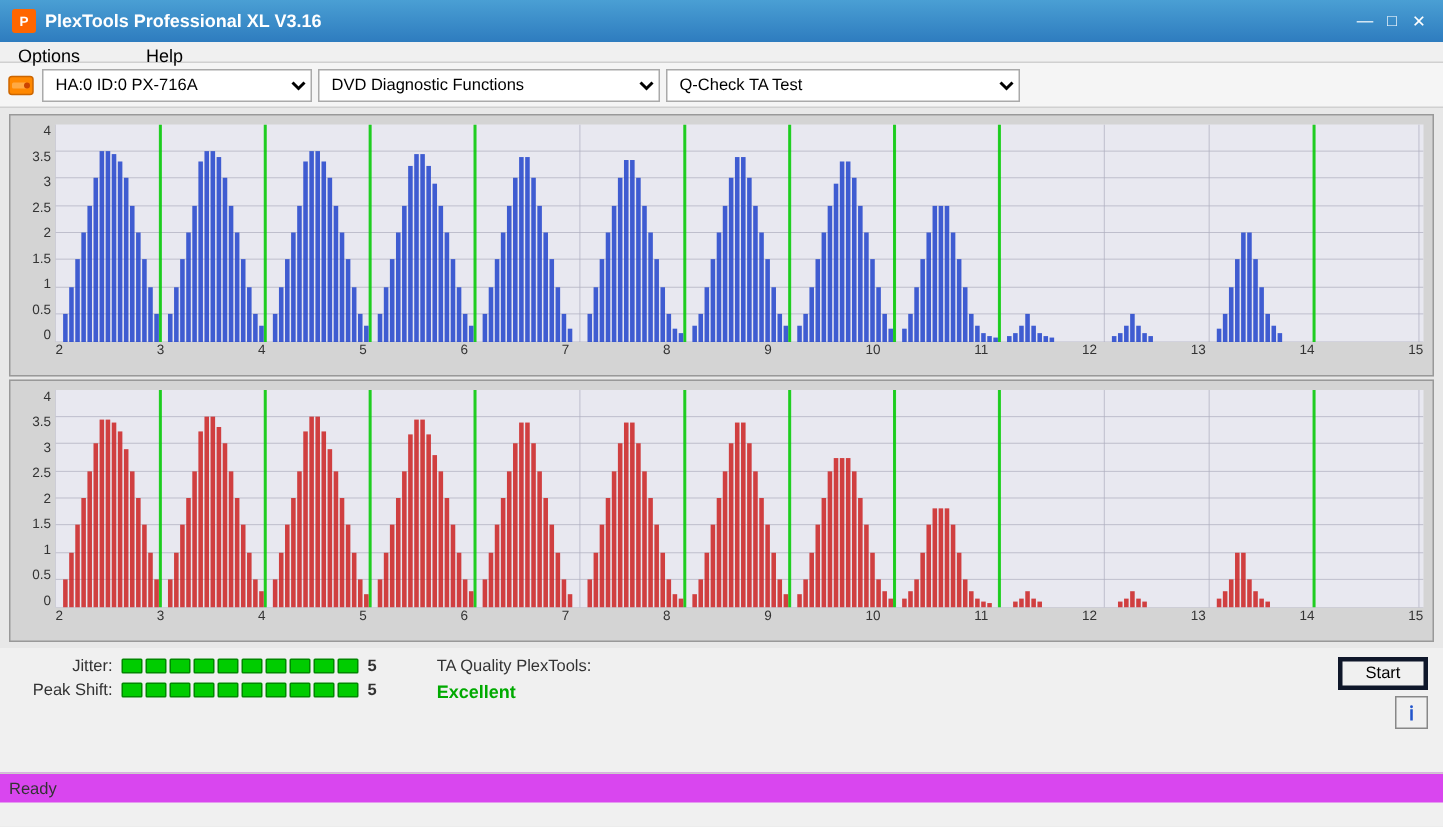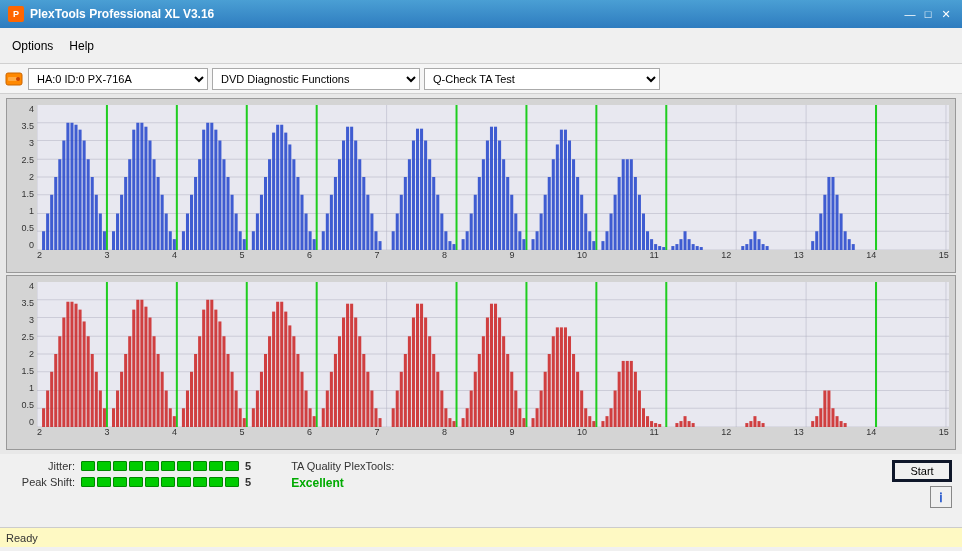--- a/index.html
+++ b/index.html
@@ -41,25 +41,25 @@
       border: none;
       color: white;
       cursor: pointer;
       font-size: 11px;
       display: flex; align-items: center; justify-content: center;
     }
 
     
     #menu-bar {
       background: #f0f0f0;
-      height: 36px;
-      display: flex;
-      align-items: center;
+      height: 14px;
+      display: flex;
       padding: 0 4px;
       border-bottom: 1px solid #d0d0d0;
+      gap: 28px;
     }
     #menu-bar .menu-item {
       padding: 2px 8px;
       cursor: pointer;
       font-size: 12px;
     }
 
     
     #toolbar {
       background: #f5f5f5;
@@ -72,21 +72,21 @@
     }
     .toolbar-select {
       height: 22px;
       border: 1px solid #aaa;
       background: white;
       font-size: 11px;
       padding: 0 4px;
       cursor: pointer;
     }
     .drive-select { width: 180px; }
-    .function-select { width: 208px; }
+    .function-select { width: 228px; }
     .test-select { width: 236px; }
     .toolbar-icon {
       width: 20px; height: 20px;
       display: flex; align-items: center; justify-content: center;
       font-size: 14px;
     }
 
     
     #charts-container {
       background: #e8e8e8;
@@ -234,30 +234,30 @@
       border: 1px solid #888;
       font-size: 13px;
       cursor: pointer;
       display: flex; align-items: center; justify-content: center;
       color: #2255cc;
       font-weight: bold;
     }
 
     
     #status-bar {
-      background: #fef9c3;
+      background: #d946ef;
       border-top: 1px solid #ccc;
       height: 20px;
       display: flex;
       align-items: center;
       padding: 0 6px;
       font-size: 11px;
       color: #333;
       position: absolute;
-      bottom: 4px; left: 0; right: 0;
+      bottom: 16px; left: 0; right: 0;
     }
   </style>
 </head>
 <body>
 
 <div id="title-bar">
   <div class="title-icon">P</div>
   <span class="title-text">PlexTools Professional XL V3.16</span>
   <div class="window-controls">
     <button class="win-btn">—</button>

